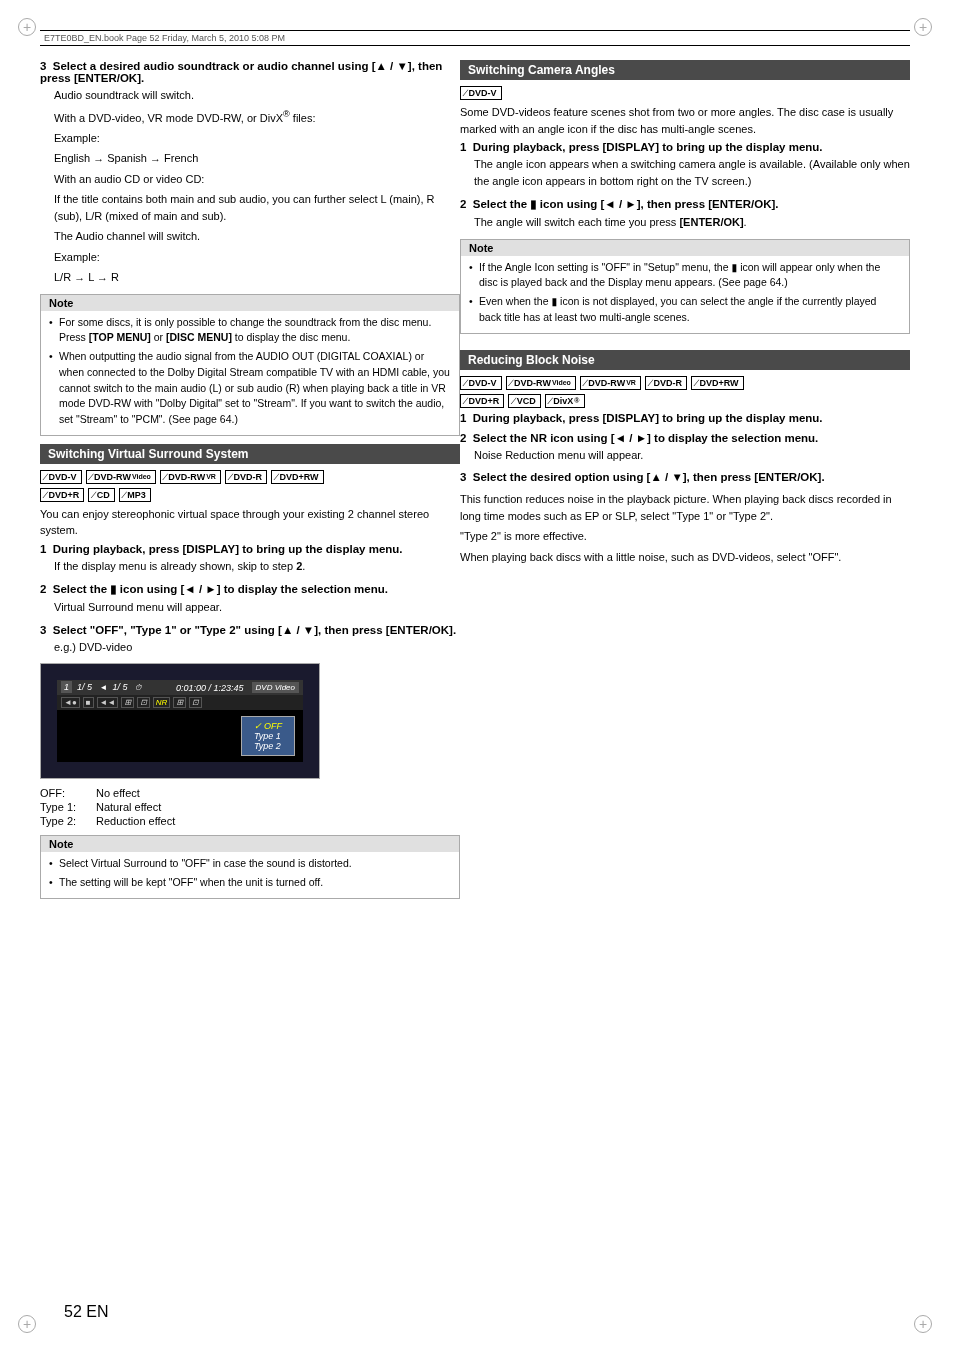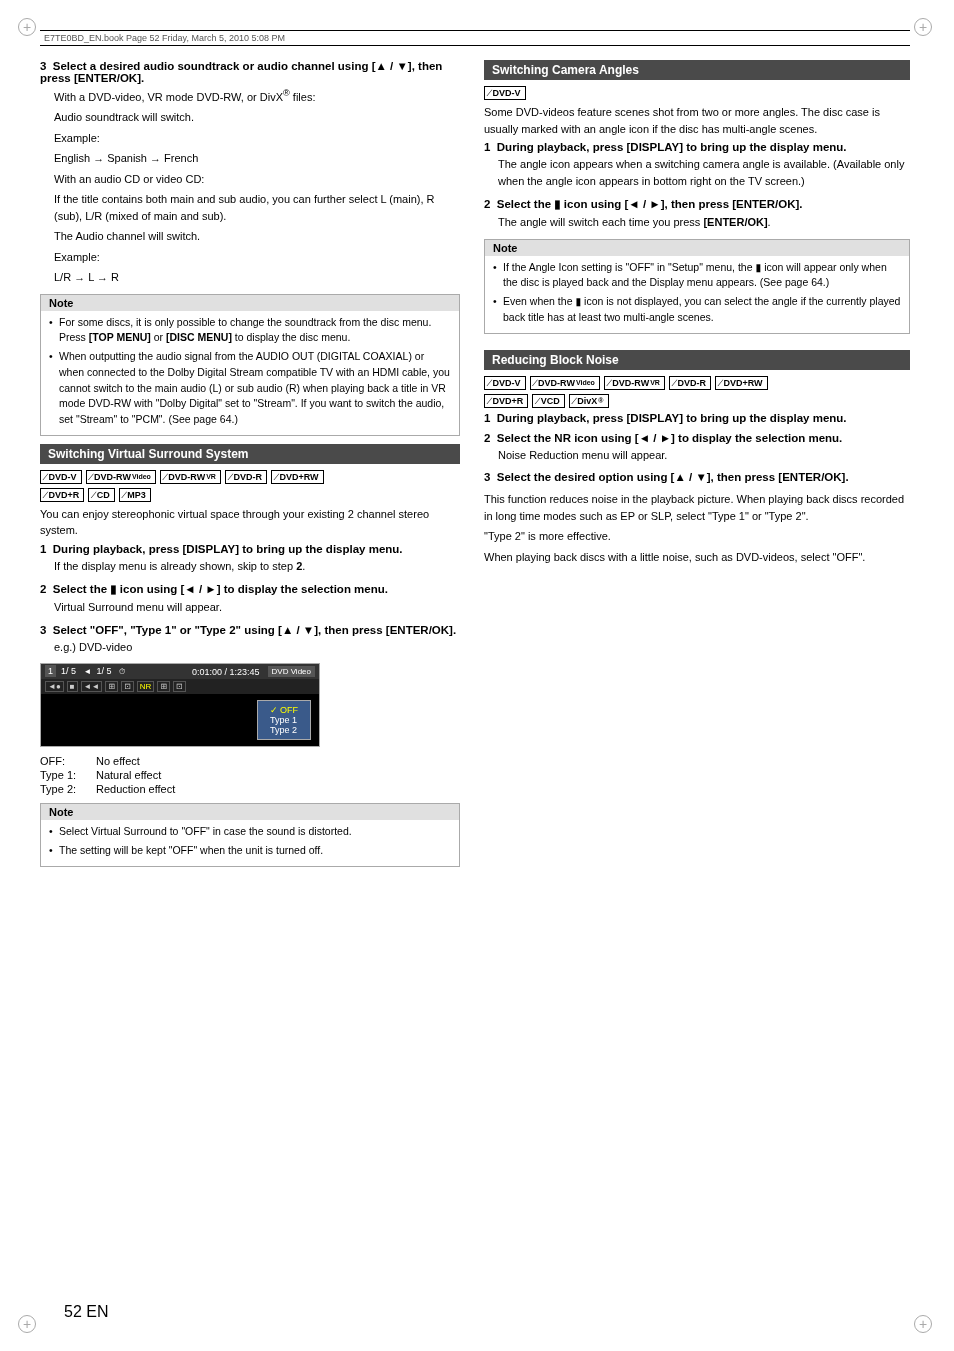--- a/index.html
+++ b/index.html
@@ -44,21 +44,20 @@
       border-bottom: 1px solid #000;
       font-size: 9px;
       padding: 2px 4px;
       margin-bottom: 14px;
       color: #555;
     }
 
     
     .columns {
       display: flex;
-      gap: 24px;
     }
     .col-left {
       width: 420px;
       flex-shrink: 0;
     }
     .col-right {
       flex: 1;
     }
 
     
@@ -137,24 +136,25 @@
       margin-right: 1px;
     }
     .disc-badge sup {
       font-size: 7px;
     }
 
     
     .screenshot-box {
       border: 1px solid #aaa;
       margin: 8px 0;
-      padding: 0;
+      padding: 16px;
       width: 280px;
       background: #1a1a2e;
       font-size: 9px;
+      font-style: italic;
     }
     .screenshot-top-bar {
       background: #333;
       color: #fff;
       padding: 2px 4px;
       display: flex;
       align-items: center;
       gap: 4px;
       font-size: 9px;
     }
@@ -245,22 +245,22 @@
   <div class="columns">
 
     <div class="col-left">
 
       <div class="step">
         <div class="step-title">
           <span class="step-number">3</span>&nbsp;
           <span>Select a desired audio soundtrack or audio channel using [▲ / ▼], then press [ENTER/OK].</span>
         </div>
         <div class="step-body indent">
+          <p class="body-text">Audio soundtrack will switch.</p>
           <p class="body-text">With a DVD-video, VR mode DVD-RW, or DivX<sup>®</sup> files:</p>
-          <p class="body-text">Audio soundtrack will switch.</p>
           <p class="body-text">Example:</p>
           <p class="body-text">English → Spanish → French</p>
           <p class="body-text">With an audio CD or video CD:</p>
           <p class="body-text">If the title contains both main and sub audio, you can further select L (main), R (sub), L/R (mixed of main and sub).</p>
           <p class="body-text">The Audio channel will switch.</p>
           <p class="body-text">Example:</p>
           <p class="body-text">L/R → L → R</p>
         </div>
       </div>
 

